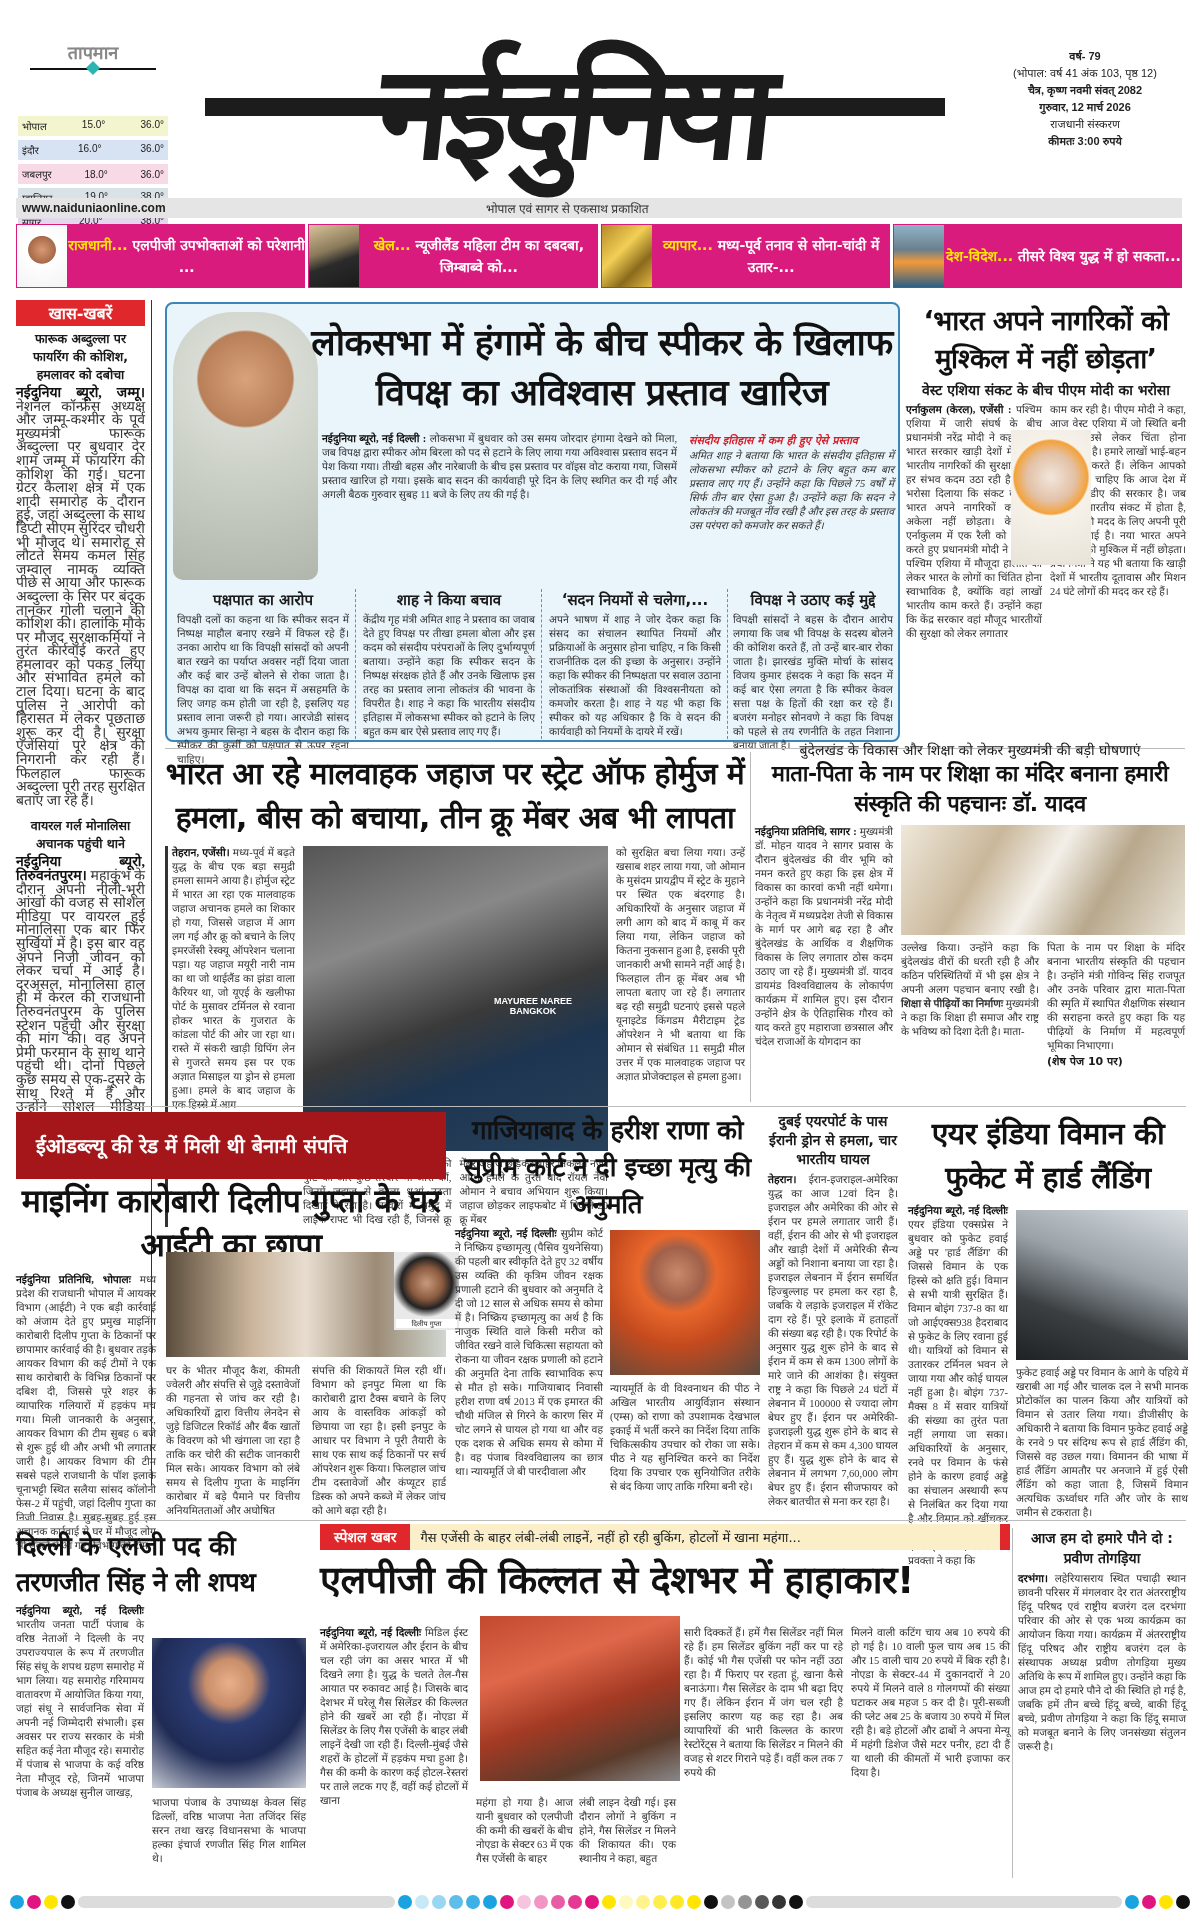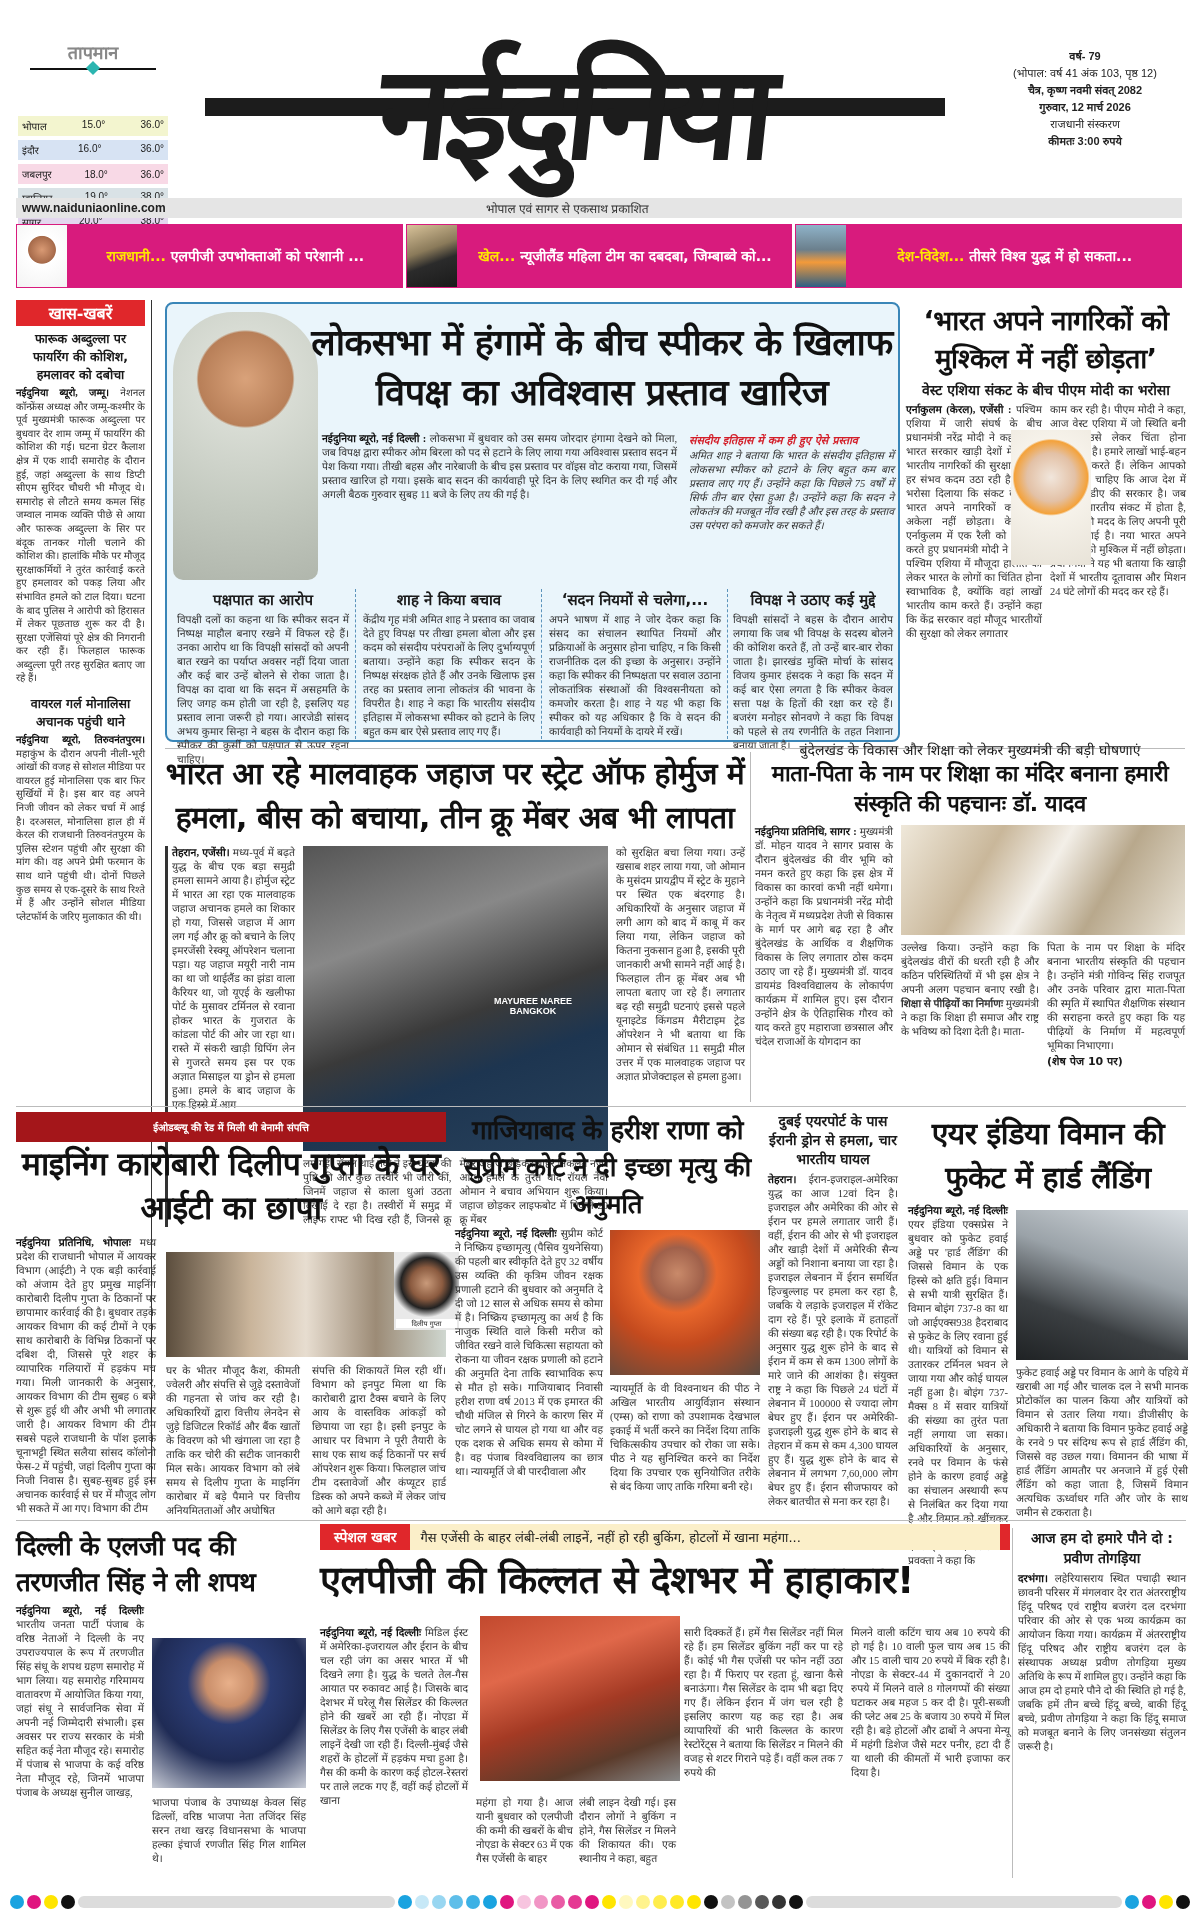--- a/index.html
+++ b/index.html
@@ -26,21 +26,21 @@
 #teasers{left:16px;top:224px;width:1166px;height:64px;background:#d81b7d;display:flex}
 .teaser{flex:1;display:flex;align-items:center;border-right:3px solid #fff}
 .teaser:last-child{border-right:none}
 .teaser .img{width:50px;height:62px;margin:1px}
 .teaser .txt{flex:1;text-align:center;color:#fff;font-family:"DejaVu Sans",sans-serif;font-weight:bold;font-size:14px;line-height:22px}
 .teaser .kw{color:#ffe600}
 
 #left{left:16px;top:300px;width:136px;height:1185px;border-right:1px solid #333;padding-right:6px}
 #left .tag{background:#e0272b;color:#fff;font-family:"DejaVu Sans",sans-serif;font-weight:bold;font-size:16px;text-align:center;padding:2px 0}
 #left h3{font-family:"DejaVu Sans",sans-serif;font-size:12.5px;line-height:18px;text-align:center;margin:4px 0 2px}
-#left .body-text{font-size:10px;line-height:13.6px}
+#left .body-text{font-size:14px;line-height:13.6px}
 
 #lead{left:165px;top:302px;width:735px;height:440px;border:2px solid #3a86b8;border-radius:8px;background:#eaf5fb}
 #lead .photo{left:6px;top:8px;width:145px;height:268px;border-radius:60px 60px 10px 10px;background:radial-gradient(circle at 50% 25%,#d9a27a 0,#b87f58 22%,#d8dcd4 23%,#c4cac0 60%,#b0b6ac)}
 #lead h1{position:absolute;left:140px;top:14px;width:590px;font-size:36px;line-height:50px}
 #lead .intro{position:absolute;left:155px;top:128px;width:355px}
 #lead .side{position:absolute;left:522px;top:128px;width:205px}
 #lead .side .st{font-family:"DejaVu Sans",sans-serif;font-weight:bold;font-style:italic;font-size:11px;color:#d31f2a;margin-bottom:2px}
 #lead .side .body-text{font-style:italic}
 #lead .sub{position:absolute;top:285px;width:172px}
 #lead .sub h4{font-family:"DejaVu Sans",sans-serif;font-size:15px;text-align:center;margin-bottom:4px}
@@ -58,21 +58,21 @@
 #ship .cols{display:flex;gap:8px;margin-top:6px}
 #ship .photo{height:235px;flex:0 0 305px;background:linear-gradient(160deg,#555 0,#888 30%,#3a3a3a 55%,#1d3550 70%,#28415b)}
 
 #yadav{left:755px;top:740px;width:430px}
 #yadav .kicker{font-family:"DejaVu Sans",sans-serif;font-size:14px;text-align:center}
 #yadav h2{font-size:22px;line-height:30px}
 #yadav .photo{height:110px;margin:4px 0 4px 96px;background:linear-gradient(120deg,#efe8da,#c9b79a 30%,#f3efe8 50%,#b8a88c 70%,#e9e3d6)}
 #yadav .cont{font-family:"DejaVu Sans",sans-serif;font-weight:bold;font-size:11px;text-align:left}
 
 #ao{left:16px;top:1112px;width:430px}
-#ao .kicker{background:#a4161a;color:#fff;font-family:"DejaVu Sans",sans-serif;font-size:10px;font-weight:bold;text-align:center;padding:8px}
+#ao .kicker{background:#a4161a;color:#fff;font-family:"DejaVu Sans",sans-serif;font-size:20px;font-weight:bold;text-align:left;padding:20px}
 #ao h2{font-size:32px;line-height:44px}
 #ao .photo{position:absolute;left:150px;top:140px;width:280px;height:105px;background:linear-gradient(90deg,#5b4d3d,#c9b49a 30%,#e7ddd0 50%,#9c8b76 75%,#cfd7d0)}
 #ao .portrait{position:absolute;left:378px;top:140px;width:65px;height:78px;background:radial-gradient(circle at 50% 40%,#c99a7a 0,#8b5b40 28%,#222 45%,#e9e9e9 60%)}
 #harish{left:455px;top:1112px;width:305px}
 #harish h2{font-size:26px;line-height:37px}
 #harish .photo{position:absolute;left:155px;top:118px;width:150px;height:145px;background:radial-gradient(circle at 45% 30%,#c98a6a 0,#a0604a 20%,#e8672b 30%,#c44a1e 55%,#5a4a40)}
 #dubai{left:768px;top:1112px;width:130px}
 #dubai h3{font-family:"DejaVu Sans",sans-serif;font-size:14px;line-height:19px;text-align:center;margin-bottom:4px}
 #air{left:908px;top:1112px;width:280px}
 #air h2{font-size:30px;line-height:44px}
@@ -151,20 +151,24 @@
 </div>
 
 <div id="teasers" class="abs">
   <div class="teaser">
     <div class="img" style="background:radial-gradient(circle at 50% 40%,#d99a74 0,#a66a4a 30%,#fff 32%,#f3f3f3)"></div>
     <div class="txt"><span class="kw">राजधानी...</span> <span>एलपीजी उपभोक्ताओं को परेशानी ...</span></div>
   </div>
   <div class="teaser">
     <div class="img" style="background:linear-gradient(160deg,#d9c39a,#8a7a5a 40%,#2b2b2b 60%,#1a1a1a)"></div>
     <div class="txt"><span class="kw">खेल...</span> <span>न्यूजीलैंड महिला टीम का दबदबा, जिम्बाब्वे को...</span></div>
+  </div>
+  <div class="teaser">
+    <div class="img" style="background:linear-gradient(135deg,#b78a2a,#f2cf55 40%,#8a6a1c 70%,#e5b842)"></div>
+    <div class="txt"><span class="kw">व्यापार...</span> <span>मध्य-पूर्व तनाव से सोना-चांदी में उतार-...</span></div>
   </div>
   <div class="teaser">
     <div class="img" style="background:linear-gradient(180deg,#8fb3c9,#6b7f8c 40%,#f39a3a 60%,#2c5f86)"></div>
     <div class="txt"><span class="kw">देश-विदेश...</span> <span>तीसरे विश्व युद्ध में हो सकता...</span></div>
   </div>
 </div>
 
 <div id="left" class="abs">
   <div class="tag">खास-खबरें</div>
   <h3>फारूक अब्दुल्ला पर फायरिंग की कोशिश, हमलावर को दबोचा</h3>

